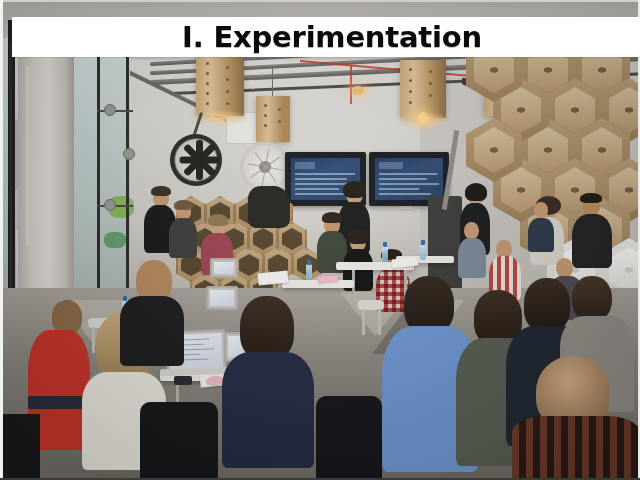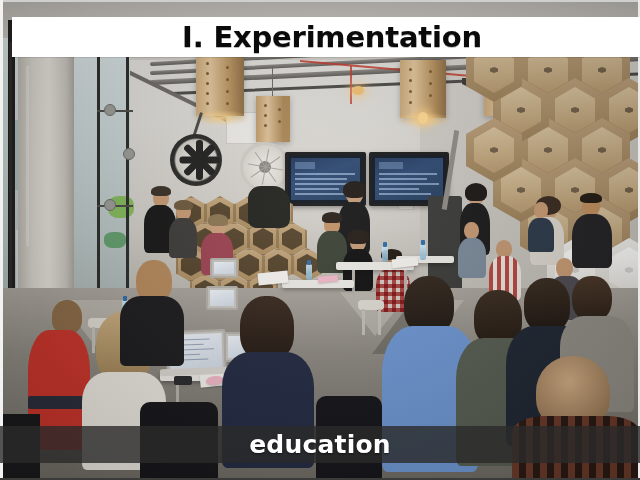--- a/index.html
+++ b/index.html
@@ -676,17 +676,14 @@
     <div class="frame-t"></div>
     <div class="frame-l"></div>
     <div class="frame-r"></div>
     <div class="frame-b"></div>
   </div>
 
   <div class="title-band">
     <div class="title-text">I. Experimentation</div>
   </div>
 
-  <div class="caption-band">
-    <div class="caption-text">education</div>
-  </div>
 
 </div>
 
 </body></html>

